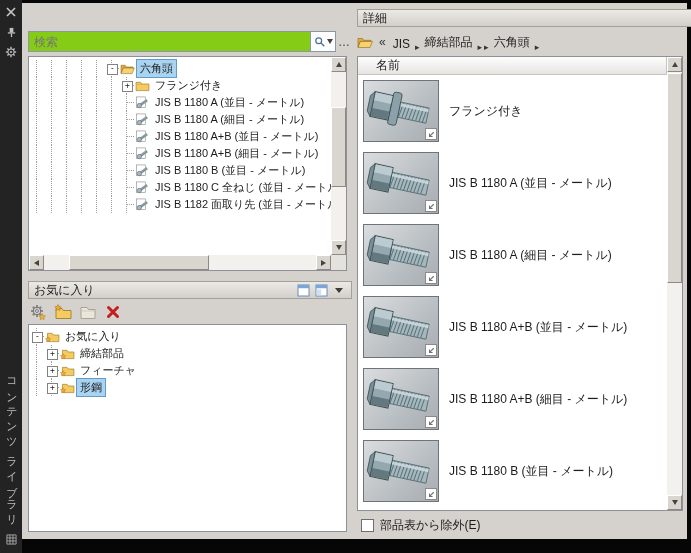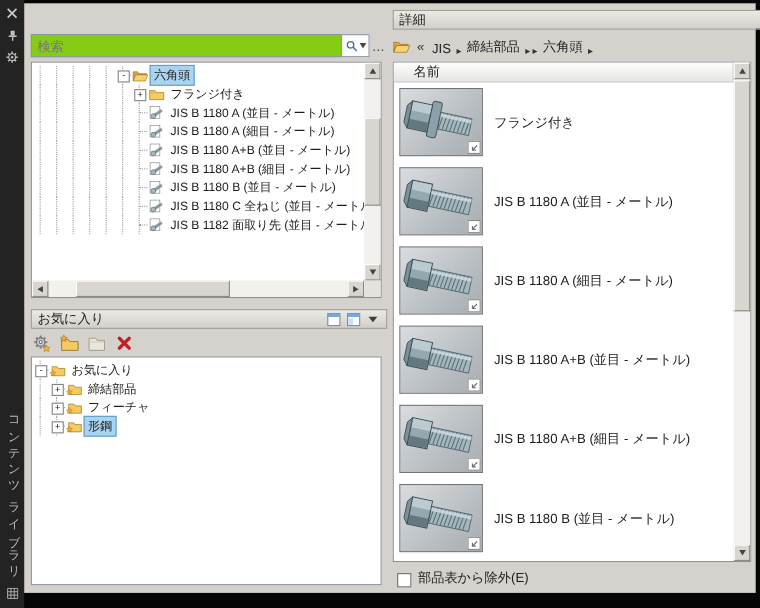--- a/index.html
+++ b/index.html
@@ -101,21 +101,21 @@
     position:absolute;width:15px;height:15px;background:#d9d6d0;box-sizing:border-box;
     border:1px solid #fff;border-right-color:#8c8a84;border-bottom-color:#8c8a84;
     display:flex;align-items:center;justify-content:center;cursor:pointer;
   }
   .sb-thumb{
     position:absolute;background:#d9d6d0;box-sizing:border-box;
     border:1px solid #fff;border-right-color:#8c8a84;border-bottom-color:#8c8a84;cursor:grab;
   }
   .sb-corner{position:absolute;right:0;bottom:0;width:15px;height:15px;background:#e4e2dd;}
   
-  .exclude-row{position:absolute;left:339px;top:514px;display:flex;align-items:flex-end;gap:6px;font-size:12px;}
+  .exclude-row{position:absolute;left:339px;top:514px;display:flex;align-items:center;gap:6px;font-size:12px;}
   .cb{width:13px;height:13px;background:#fff;border:1px solid #6e6e6e;box-sizing:border-box;cursor:pointer;}
 </style>
 </head>
 <body>
 
 <div class="app">
 
   <div class="strip">
     <div class="strip-btn">
       <svg viewBox="0 0 10 10" width="10" height="10">

